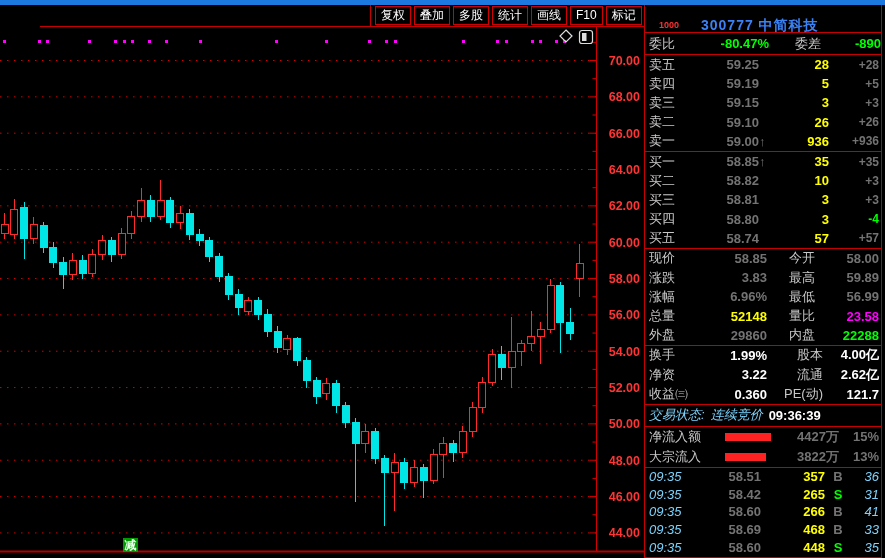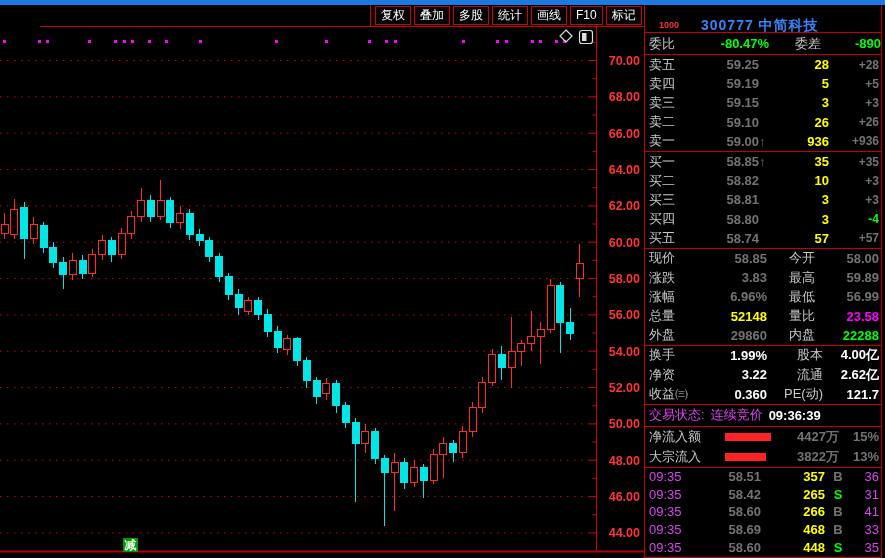--- a/index.html
+++ b/index.html
@@ -33,21 +33,21 @@
   .flow-bar{height:8px;background:#f22;}
   .tick-row{height:17.7px;display:grid;grid-template-columns:46px 66px 64px 26px 28px;align-items:center;padding-left:4px;}
   .lbl{color:#c8c8c8;}
   .rt{text-align:right;}
   .ctr{text-align:center;}
   .c-red{color:#737373;font-weight:bold;}
   .c-yel{color:#ffff00;font-weight:bold;}
   .c-grn{color:#00ff00;font-weight:bold;}
   .c-mag{color:#ff00ff;font-weight:bold;}
   .c-wht{color:#ffffff;font-weight:bold;}
-  .c-dim{color:#d946ef;}
+  .c-dim{color:#7dd3fc;font-style:italic;}
   .delta{font-size:12px;margin-left:12px;}
   .nb{border-bottom:none;}
 </style>
 </head>
 <body>
 
 <div id="app">
   <div class="topbar"></div>
 
   <div class="toolbar-strip">

